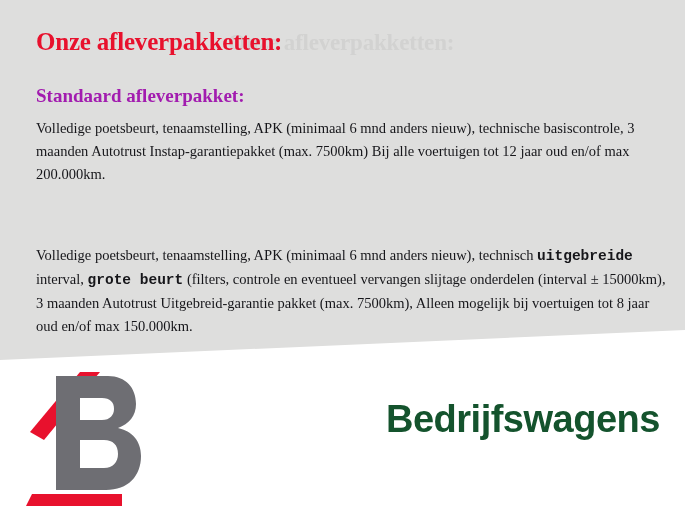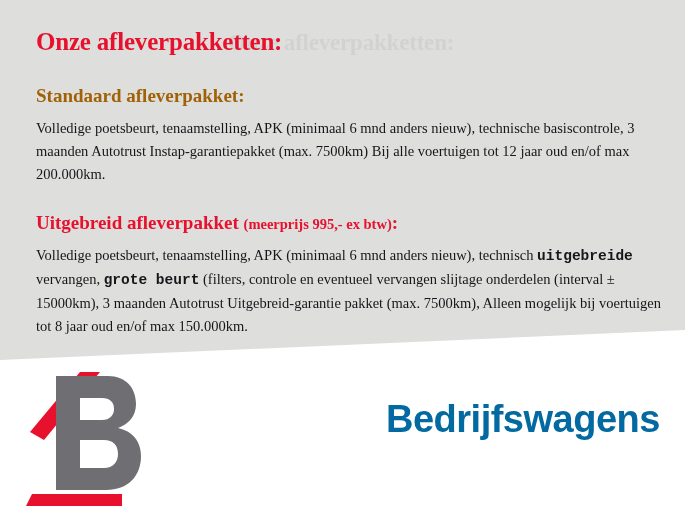--- a/index.html
+++ b/index.html
@@ -59,21 +59,21 @@
     letter-spacing: -0.2px;
     pointer-events: none;
   }
   .sec1-head {
     position: absolute;
     left: 36px;
     top: 85px;
     font-family: "Liberation Serif", serif;
     font-weight: bold;
     font-size: 19px;
-    color: #a16207;
+    color: #a21caf;
   }
   .sec1-body {
     position: absolute;
     left: 36px;
     top: 117px;
     width: 625px;
     font-size: 14.5px;
     line-height: 23px;
     color: #16161a;
     font-family: "Liberation Serif", serif;
@@ -131,45 +131,42 @@
     color: #4b4b4f;
     letter-spacing: -0.5px;
   }
   .brand-text2 {
     position: absolute;
     left: 364px;
     top: 32px;
     font-family: "Liberation Sans", sans-serif;
     font-weight: bold;
     font-size: 38px;
-    color: #0369a1;
+    color: #14532d;
     letter-spacing: -0.5px;
   }
 </style>
 </head>
 <body>
 
 <div class="slide">
 
   <div class="panel"></div>
 
   <div class="content">
 
     <div class="ghost-title">Onze afleverpakketten:</div>
     <div class="title">Onze afleverpakketten:</div>
 
     <div class="sec1-head">Standaard afleverpakket:</div>
     <div class="sec1-body">Volledige poetsbeurt, tenaamstelling, APK (minimaal 6 mnd anders nieuw), technische basiscontrole, 3 maanden Autotrust Instap-garantiepakket (max. 7500km) Bij alle voertuigen tot 12 jaar oud en/of max 200.000km.</div>
 
-    <div class="sec2-head">
-      <span>Uitgebreid afleverpakket</span><span> </span><span class="sub">(meerprijs 995,- ex btw)</span><span>:</span>
-    </div>
 
     <div class="sec2-body">
-      <span>Volledige poetsbeurt, tenaamstelling, APK (minimaal 6 mnd anders nieuw), technisch </span><b>uitgebreide</b><span> vervangen, </span><b>grote beurt</b><span> (filters, controle en eventueel vervangen slijtage onderdelen (interval ± 15000km), 3 maanden Autotrust Uitgebreid-garantie pakket (max. 7500km), Alleen mogelijk bij voertuigen tot 8 jaar oud en/of max 150.000km.</span>
+      <span>Volledige poetsbeurt, tenaamstelling, APK (minimaal 6 mnd anders nieuw), technisch </span><b>uitgebreide</b><span> interval, </span><b>grote beurt</b><span> (filters, controle en eventueel vervangen slijtage onderdelen (interval ± 15000km), 3 maanden Autotrust Uitgebreid-garantie pakket (max. 7500km), Alleen mogelijk bij voertuigen tot 8 jaar oud en/of max 150.000km.</span>
     </div>
 
   </div>
 
   <div class="logo-wrap">
 
     <div class="logo-mark">
       <svg width="135" height="140" viewBox="0 0 135 140" xmlns="http://www.w3.org/2000/svg">
 
         <path d="M8 66 L58 6 L78 6 L22 74 Z" fill="#e8112d"></path>

